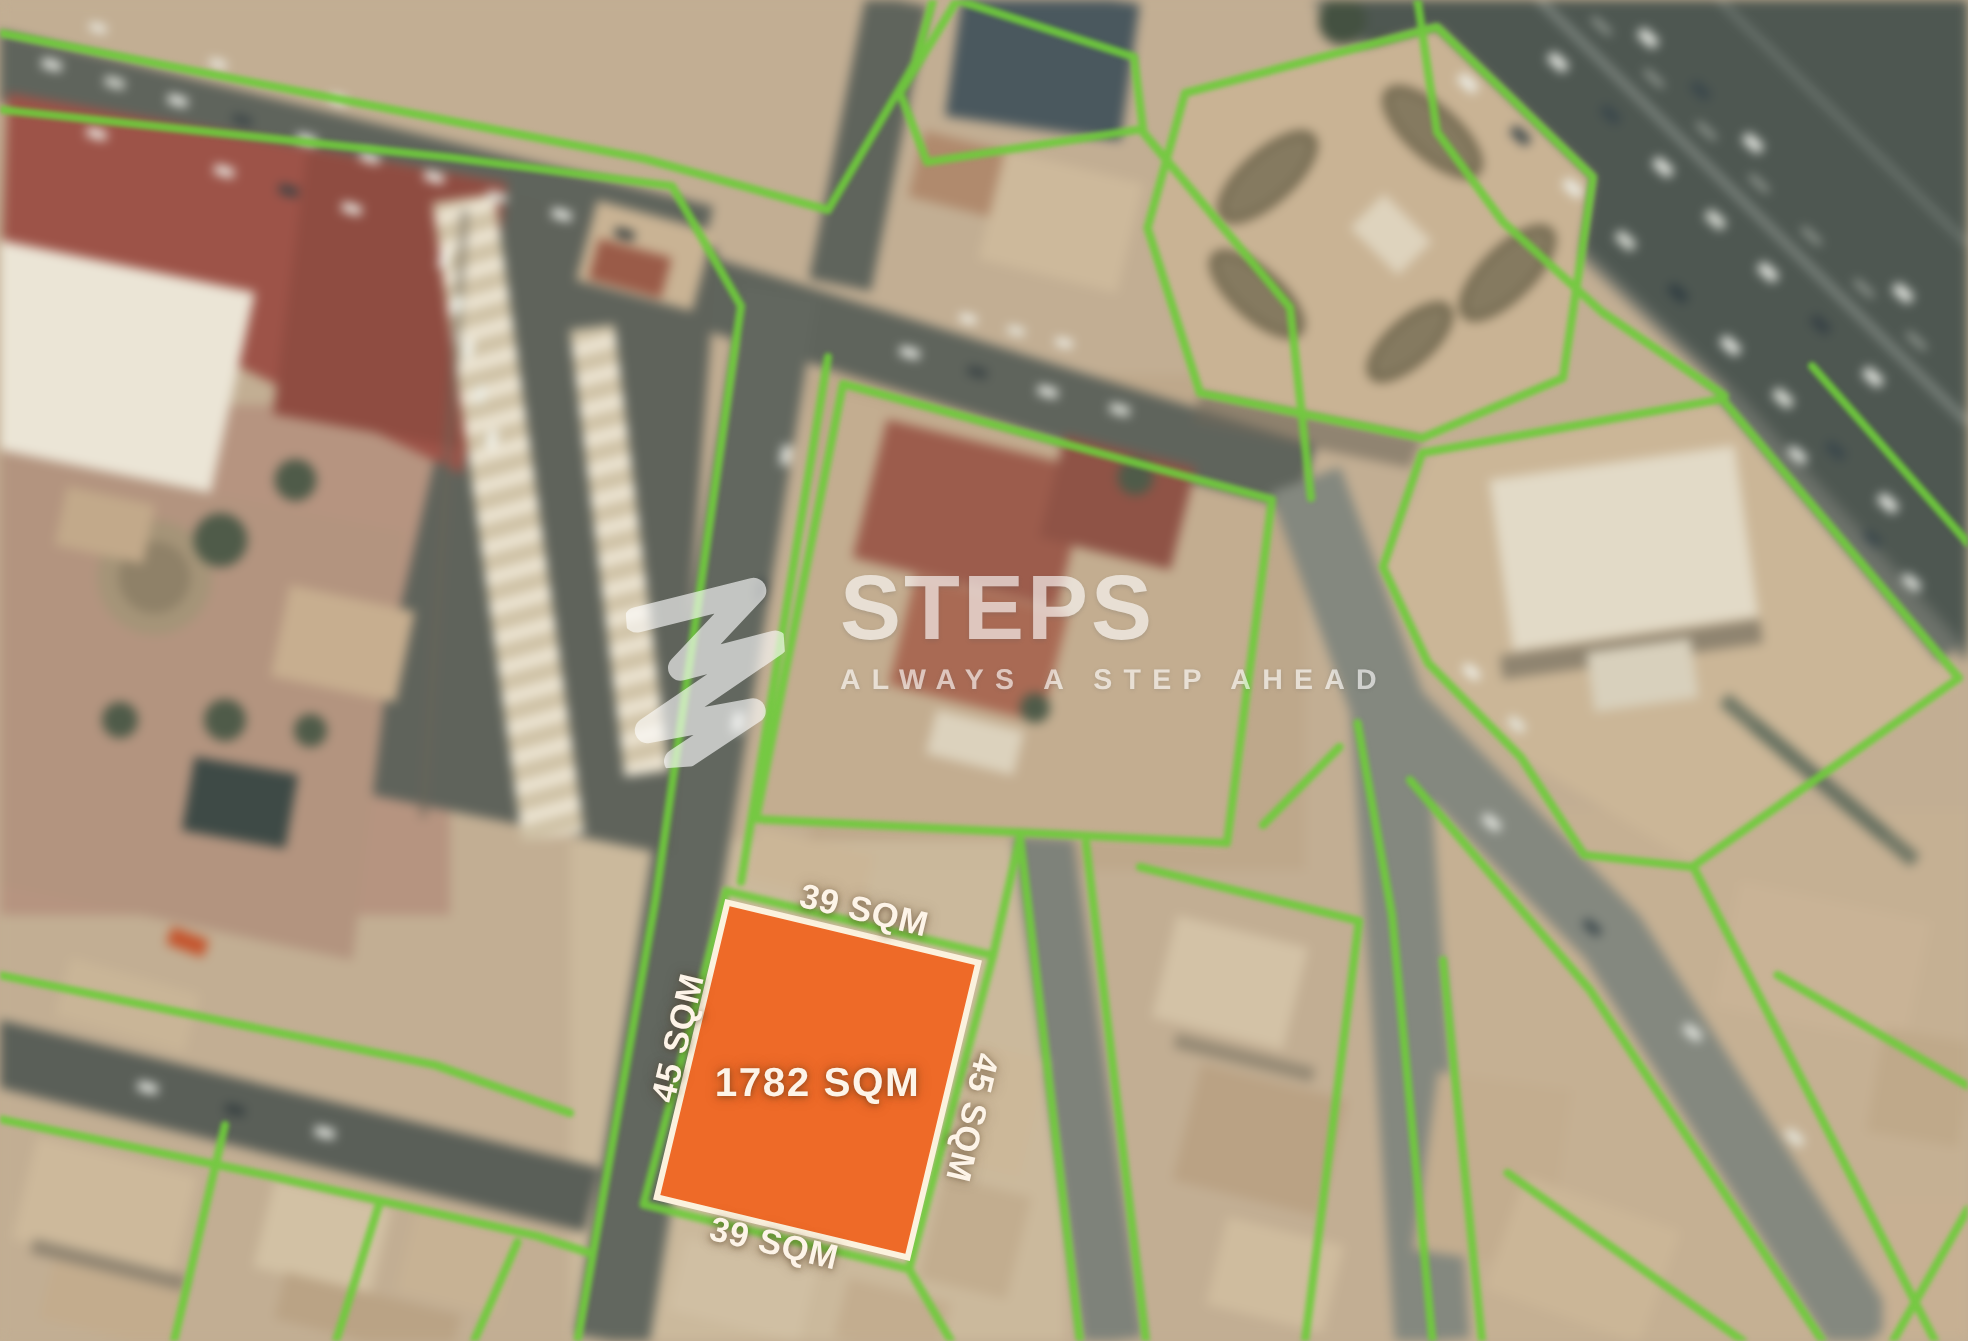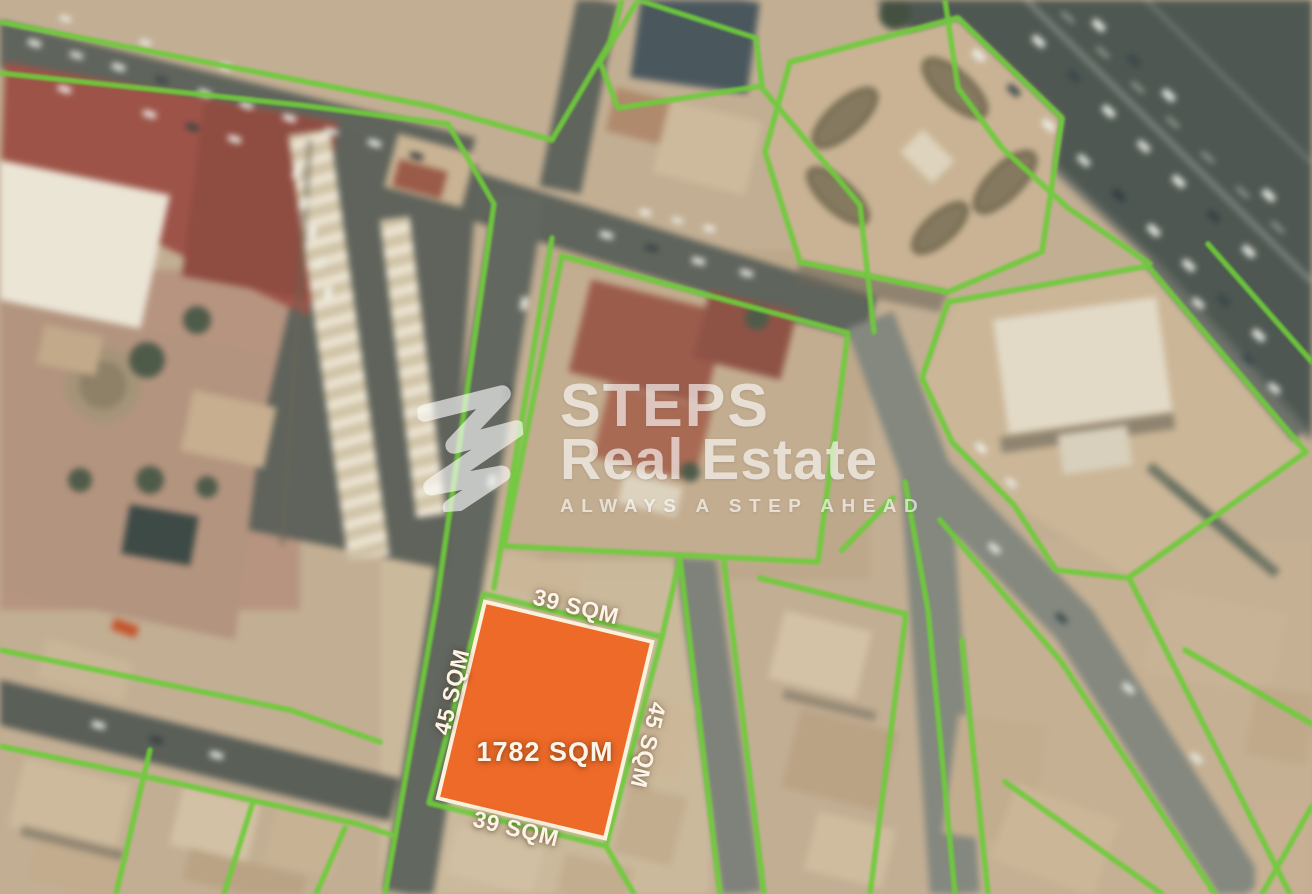--- a/index.html
+++ b/index.html
@@ -243,32 +243,31 @@
       <polyline points="1005,782 1162,894"></polyline>
     </g>
   </svg>
 
   <svg class="abs" width="1312" height="894" viewBox="0 0 1312 894" style="left:0;top:0">
     <g transform="translate(545 720) rotate(13.5)">
       <rect x="-86" y="-101" width="172" height="202" fill="#EE6A28" stroke="#FBF2DE" stroke-width="4"></rect>
     </g>
   </svg>
 
-  <div class="lbl lbl-area" style="left:545px;top:752px;transform:translate(-50%,-50%);">1782 SQM</div>
+  <div class="lbl lbl-area" style="left:545px;top:722px;transform:translate(-50%,-50%);">1782 SQM</div>
   <div class="lbl lbl-dim" style="left:576px;top:607px;transform:translate(-50%,-50%) rotate(13.5deg);">39 SQM</div>
   <div class="lbl lbl-dim" style="left:452px;top:692px;transform:translate(-50%,-50%) rotate(-76.5deg);">45 SQM</div>
   <div class="lbl lbl-dim" style="left:648px;top:745px;transform:translate(-50%,-50%) rotate(103.5deg);">45 SQM</div>
   <div class="lbl lbl-dim" style="left:516px;top:829px;transform:translate(-50%,-50%) rotate(13.5deg);">39 SQM</div>
 
   <div class="wm">
     <div class="wm-logo">
       <svg width="104" height="126" viewBox="0 0 104 126" style="transform:rotate(-4deg)">
         <polyline points="7,26 86,12 34,60 98,48 9,100 80,92 27,122" fill="none" stroke="#ffffff" stroke-width="17" stroke-linecap="round" stroke-linejoin="round"></polyline>
       </svg>
     </div>
     <div class="wm-text">
       <div class="wm-line1">STEPS</div>
-      <div class="wm-line2">Real Estate</div>
       <div class="wm-tag">ALWAYS A STEP AHEAD</div>
     </div>
   </div>
 
 </div>
 
 </body></html>

